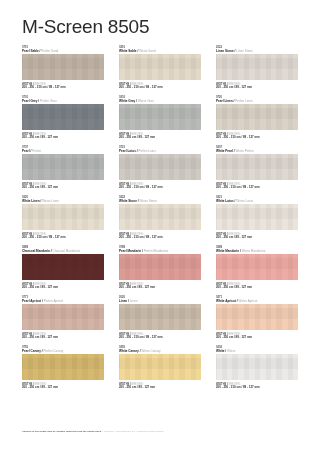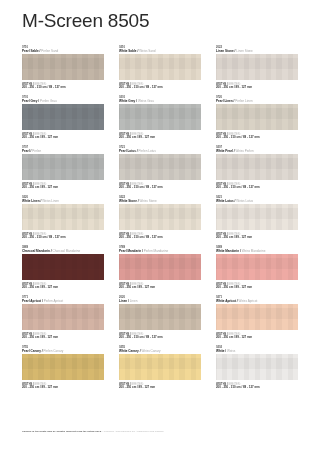--- a/index.html
+++ b/index.html
@@ -4,21 +4,21 @@
 <style>
   html,body{margin:0;padding:0;}
   body{
     width:320px;height:453px;background:#ffffff;
     font-family:"Liberation Sans","DejaVu Sans",sans-serif;
     -webkit-font-smoothing:antialiased;overflow:hidden;
   }
   .page{position:relative;width:320px;height:453px;box-sizing:border-box;}
 
   .page-title{
-    position:absolute;left:22px;top:11px;
+    position:absolute;left:22px;top:17px;
     font-size:19px;font-weight:400;letter-spacing:-0.2px;
     color:#2b2b2b;line-height:1;
   }
 
   .grid{
     position:absolute;left:22px;top:46px;
     width:276px;
     display:grid;
     grid-template-columns:repeat(3,82px);
     column-gap:15px;

